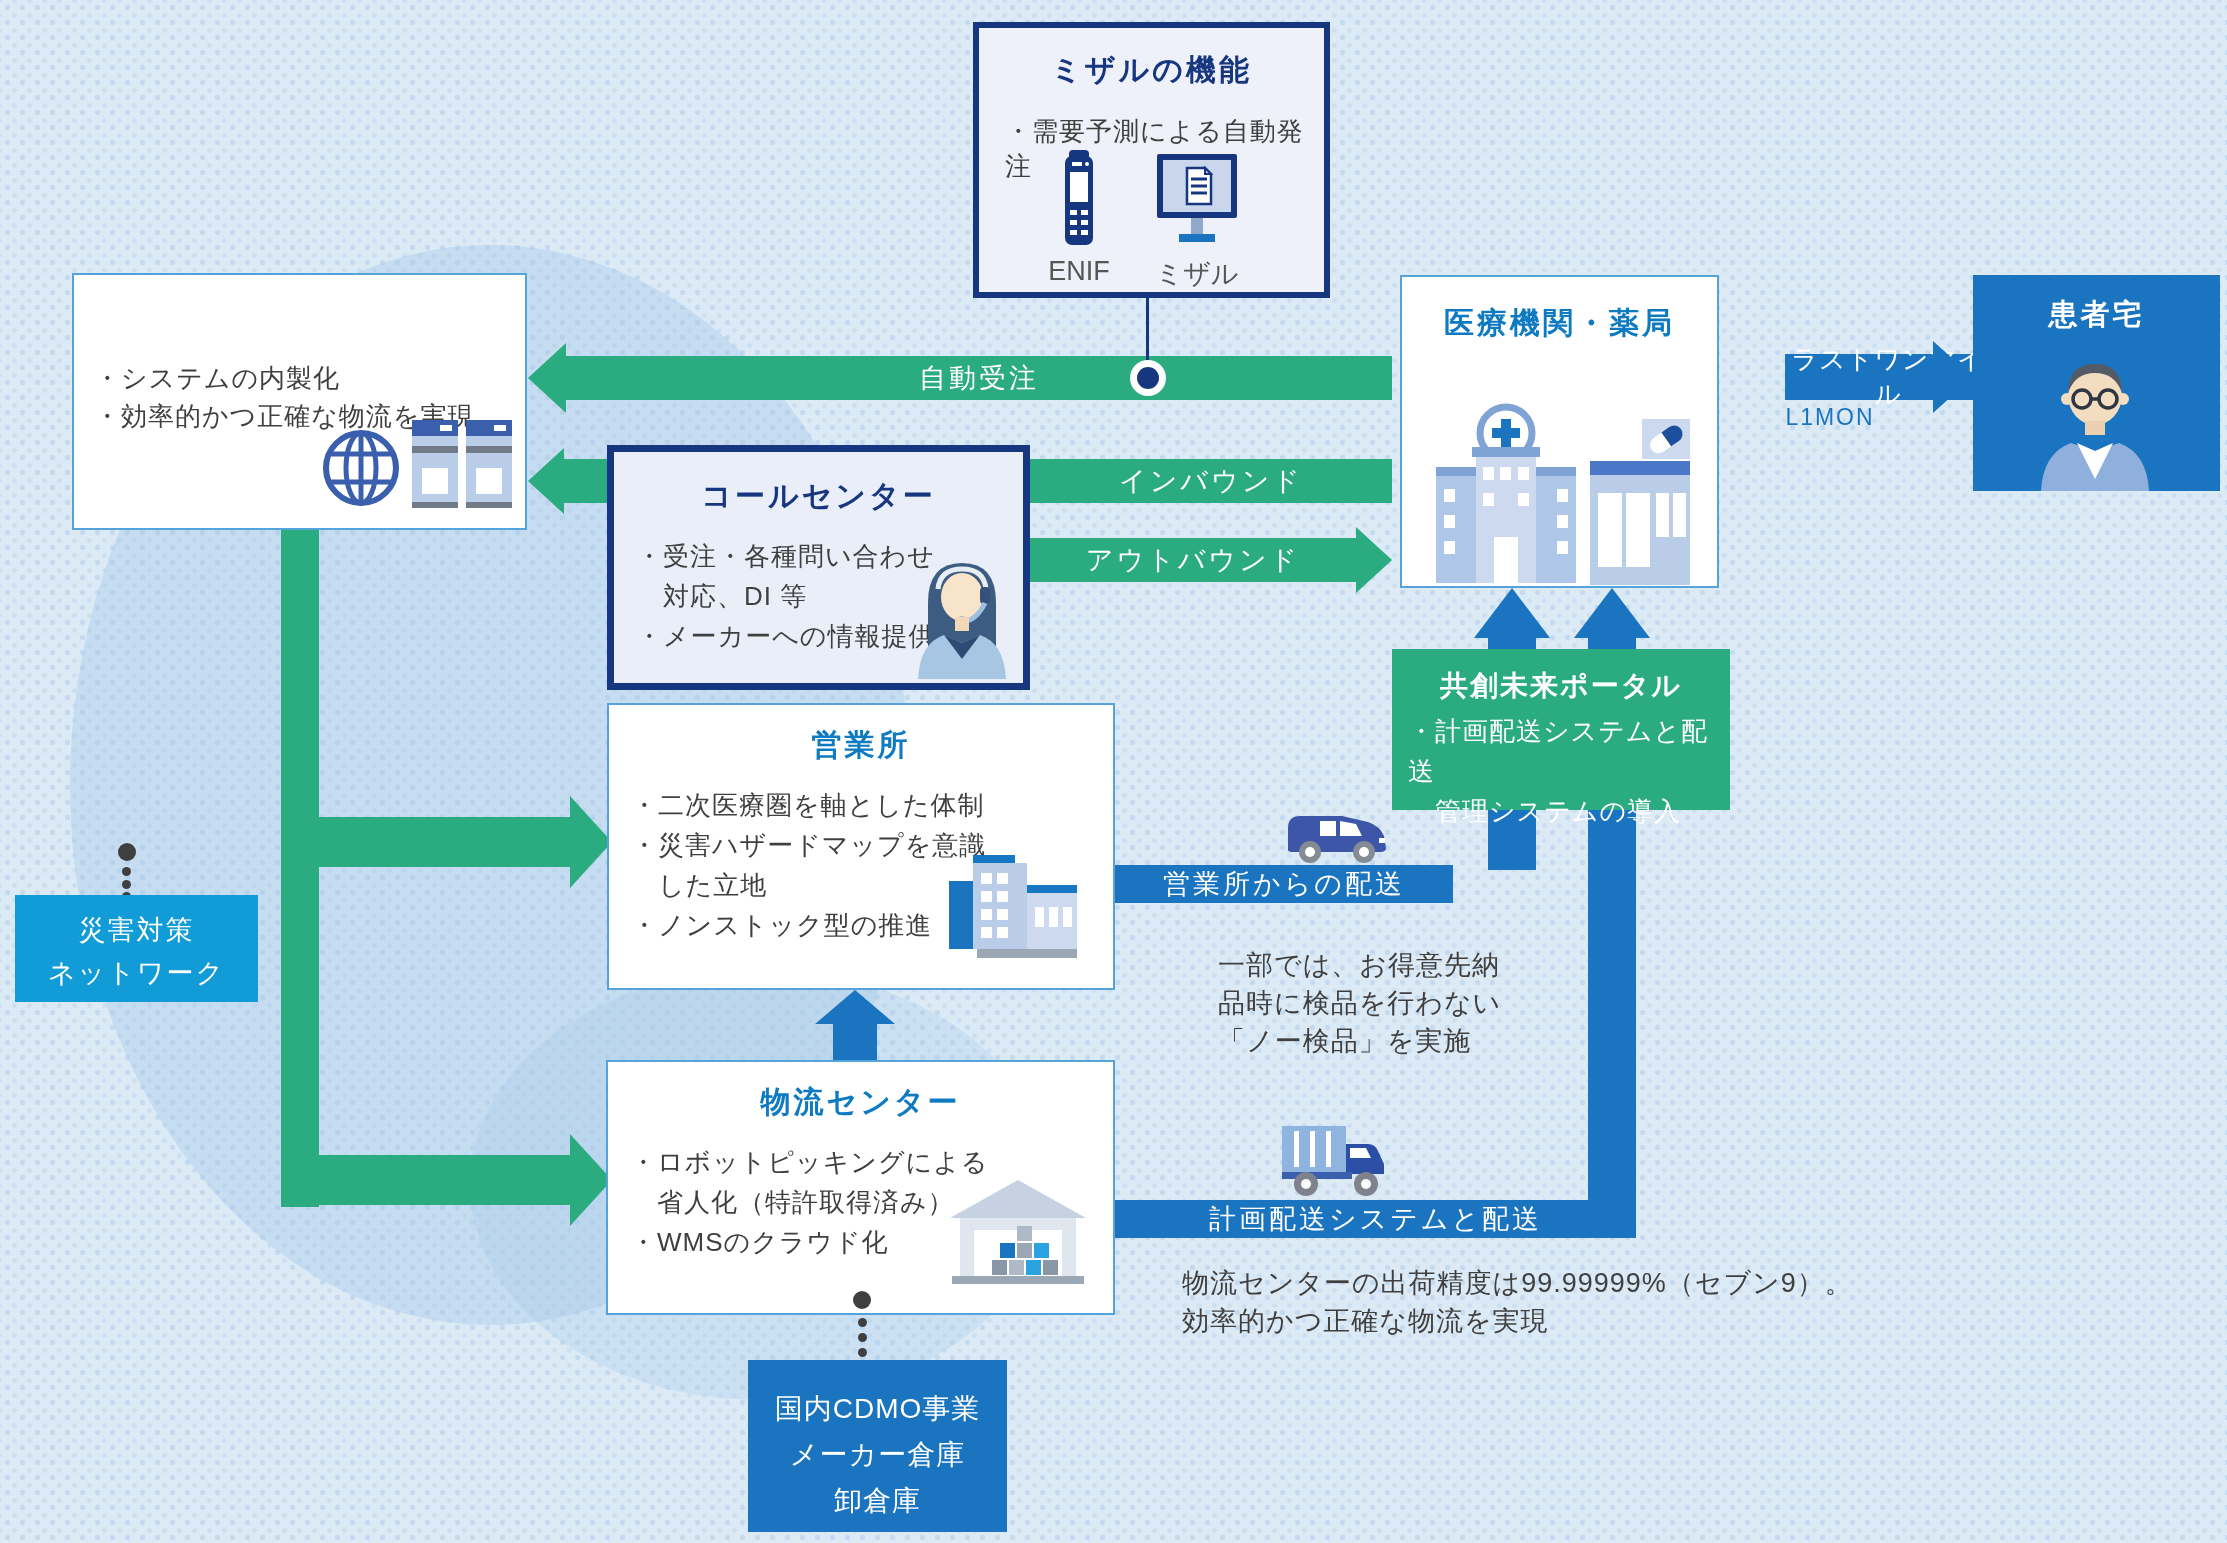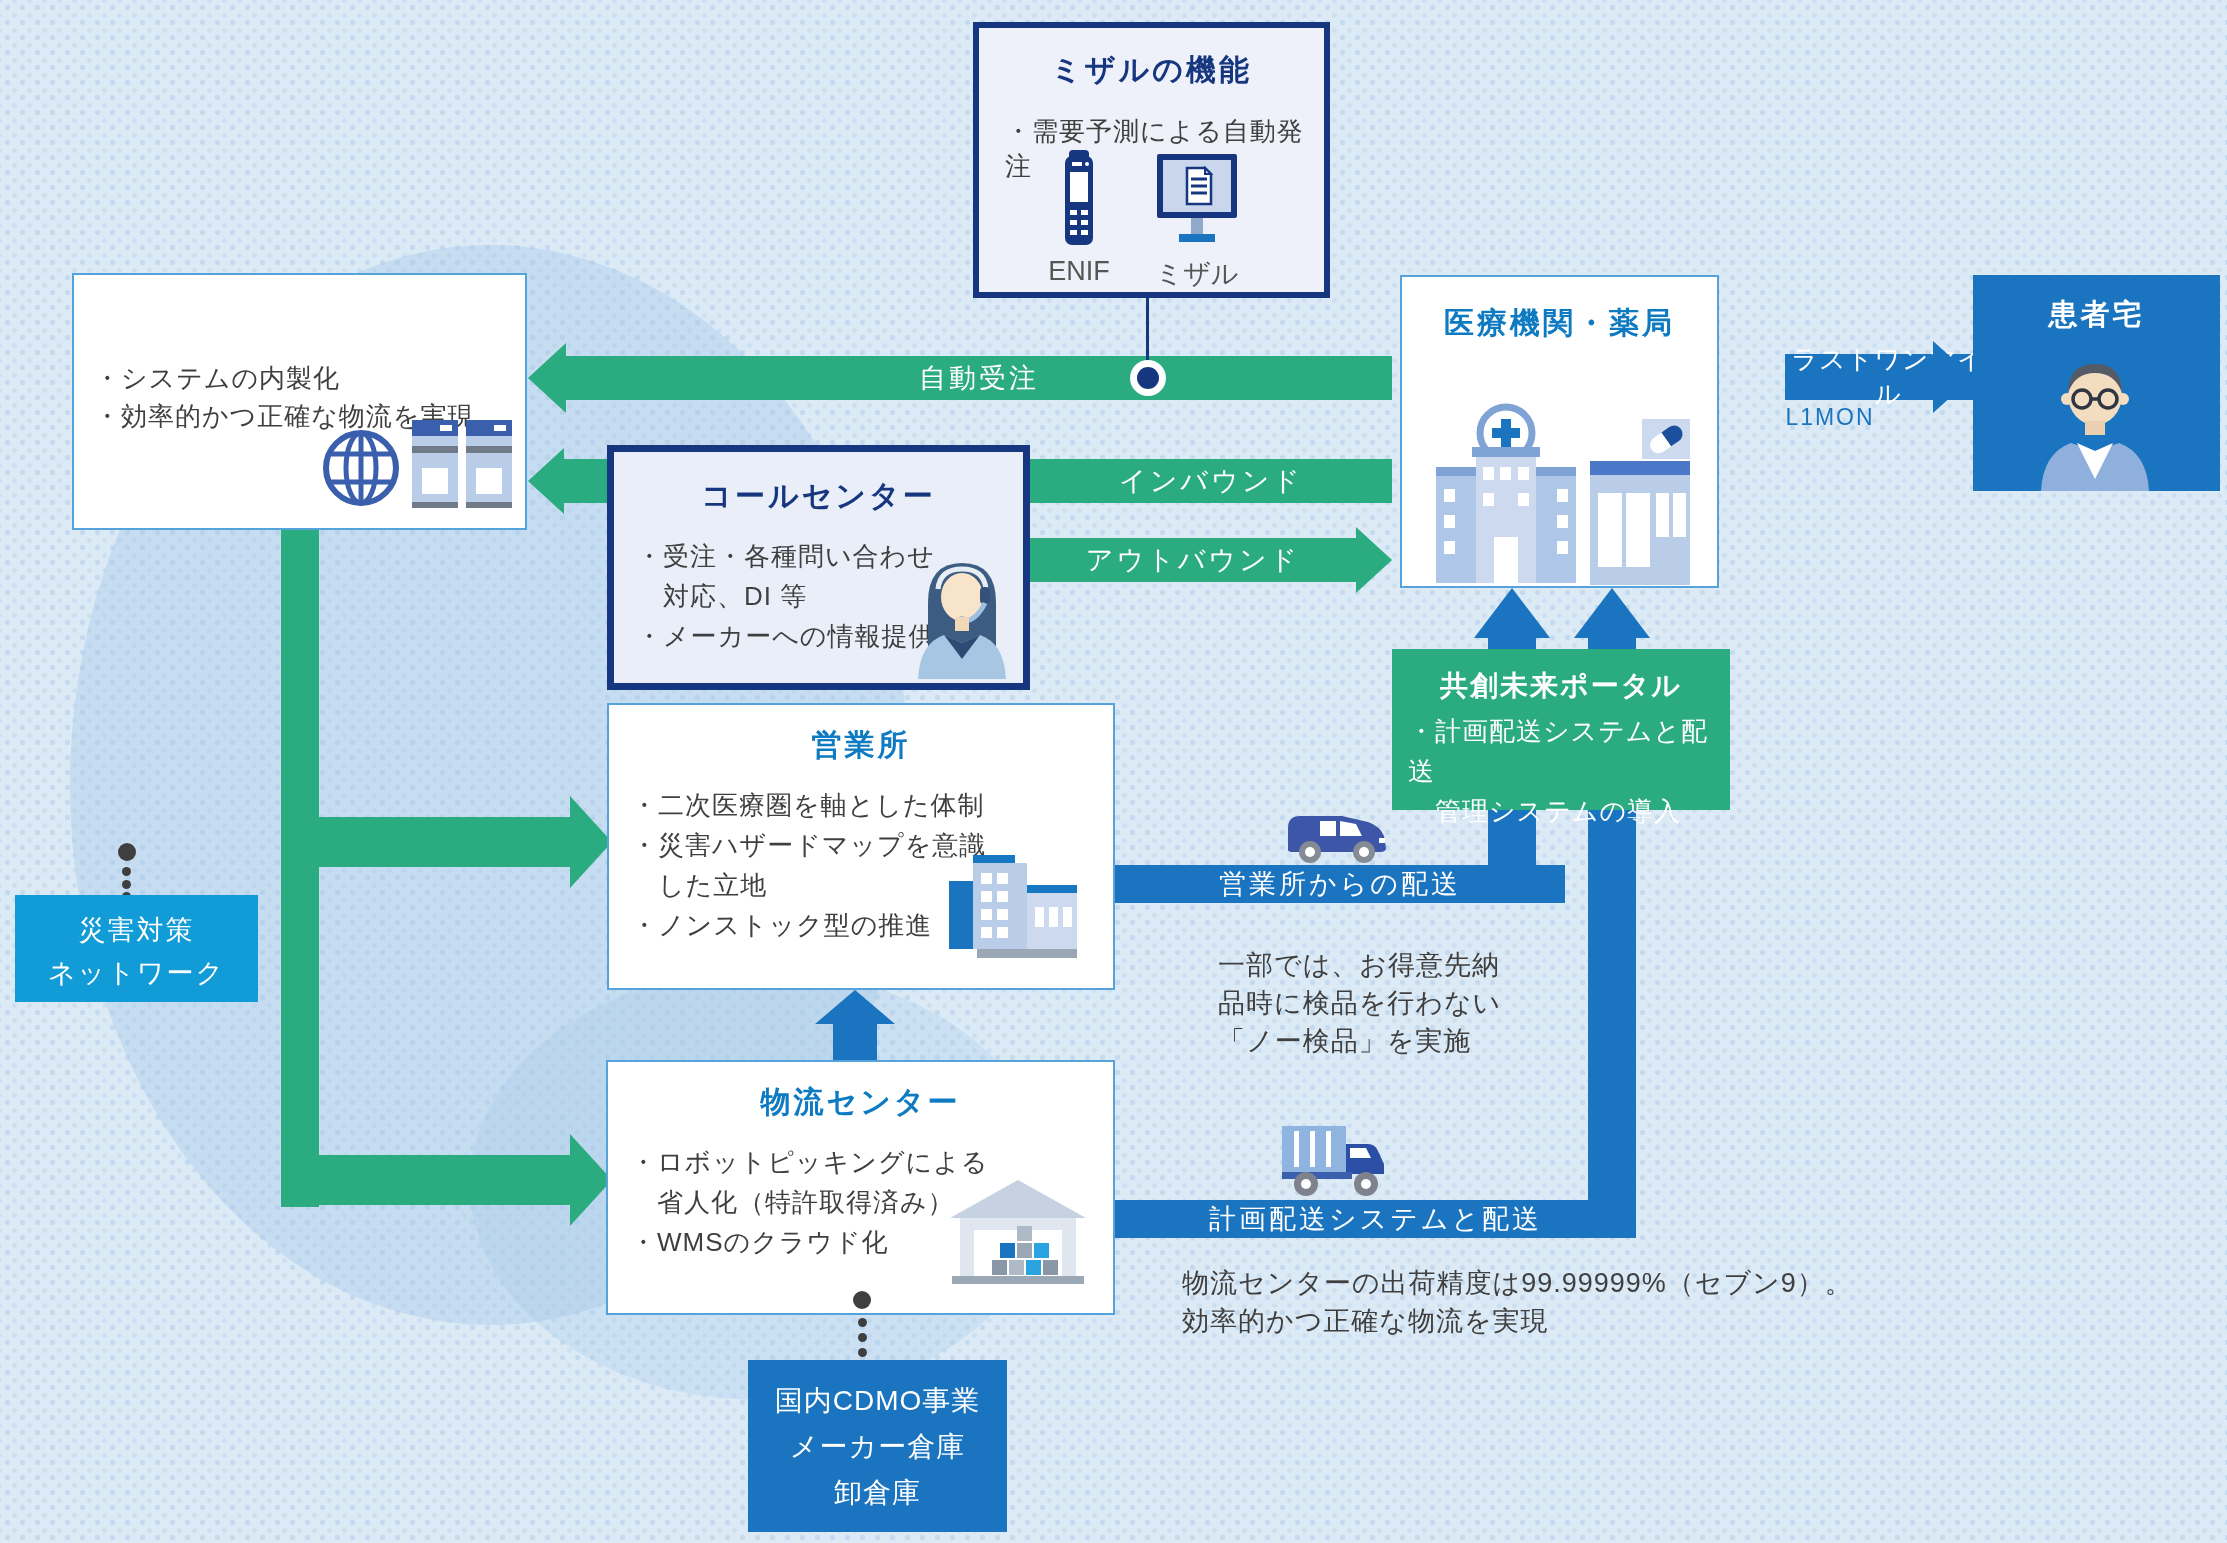--- a/index.html
+++ b/index.html
@@ -61,21 +61,21 @@
     <span>ラストワンマイル</span>
   </div>
   <div class="tri" style="left:1933px;top:341px;border-top:36px solid transparent;border-bottom:36px solid transparent;border-left:40px solid #1b74bf;"></div>
   <div class="abs" style="left:1740px;top:404px;width:180px;text-align:center;color:#1b74bf;font-size:23px;font-weight:400;letter-spacing:2px;z-index:4;">L1MON</div>
 
   <div class="tri" style="left:1474px;top:588px;border-left:38px solid transparent;border-right:38px solid transparent;border-bottom:50px solid #1b74bf;"></div>
   <div class="abs b" style="left:1488px;top:636px;width:48px;height:234px;z-index:2;"></div>
   <div class="tri" style="left:1574px;top:588px;border-left:38px solid transparent;border-right:38px solid transparent;border-bottom:50px solid #1b74bf;"></div>
   <div class="abs b" style="left:1588px;top:636px;width:48px;height:602px;z-index:2;"></div>
 
-  <div class="band b" style="left:1115px;top:865px;width:450px;height:38px;">
+  <div class="band b" style="left:1115px;top:865px;width:338px;height:38px;">
     <span>営業所からの配送</span>
   </div>
   <div class="icon" style="left:1278px;top:804px;">
     <svg width="120" height="60" viewBox="0 0 120 60">
       <path d="M10 46 V24 Q10 12 22 12 H64 L90 18 Q102 22 106 32 L108 44 Q108 48 102 48 H16 Q10 48 10 46 Z" fill="#3d56a8"></path>
       <rect x="42" y="17" width="16" height="15" fill="#fff"></rect>
       <polygon points="62,17 78,20 84,32 62,32" fill="#fff"></polygon>
       <rect x="101" y="34" width="6" height="5" fill="#fff"></rect>
       <circle cx="32" cy="48" r="11" fill="#858b94"></circle>
         <circle cx="32" cy="48" r="5" fill="#fff"></circle>
@@ -339,21 +339,21 @@
       </svg>
     </div>
   </div>
 
   <div class="dot" style="left:853px;top:1291px;width:18px;height:18px;z-index:5;"></div>
   <div class="dot" style="left:858px;top:1318px;width:9px;height:9px;"></div>
   <div class="dot" style="left:858px;top:1333px;width:9px;height:9px;"></div>
   <div class="dot" style="left:858px;top:1348px;width:9px;height:9px;"></div>
 
   <div class="fillbox b" style="left:748px;top:1360px;width:259px;height:172px;">
-    <div style="padding-top:18px;font-size:28px;line-height:46px;letter-spacing:1px;">
+    <div style="padding-top:26px;font-size:28px;line-height:46px;letter-spacing:1px;">
       <div>国内CDMO事業</div>
       <div>メーカー倉庫</div>
       <div>卸倉庫</div>
     </div>
   </div>
 
   <div class="note" style="left:1218px;top:946px;width:350px;">
     <div>一部では、お得意先納</div>
     <div>品時に検品を行わない</div>
     <div>「ノー検品」を実施</div>

